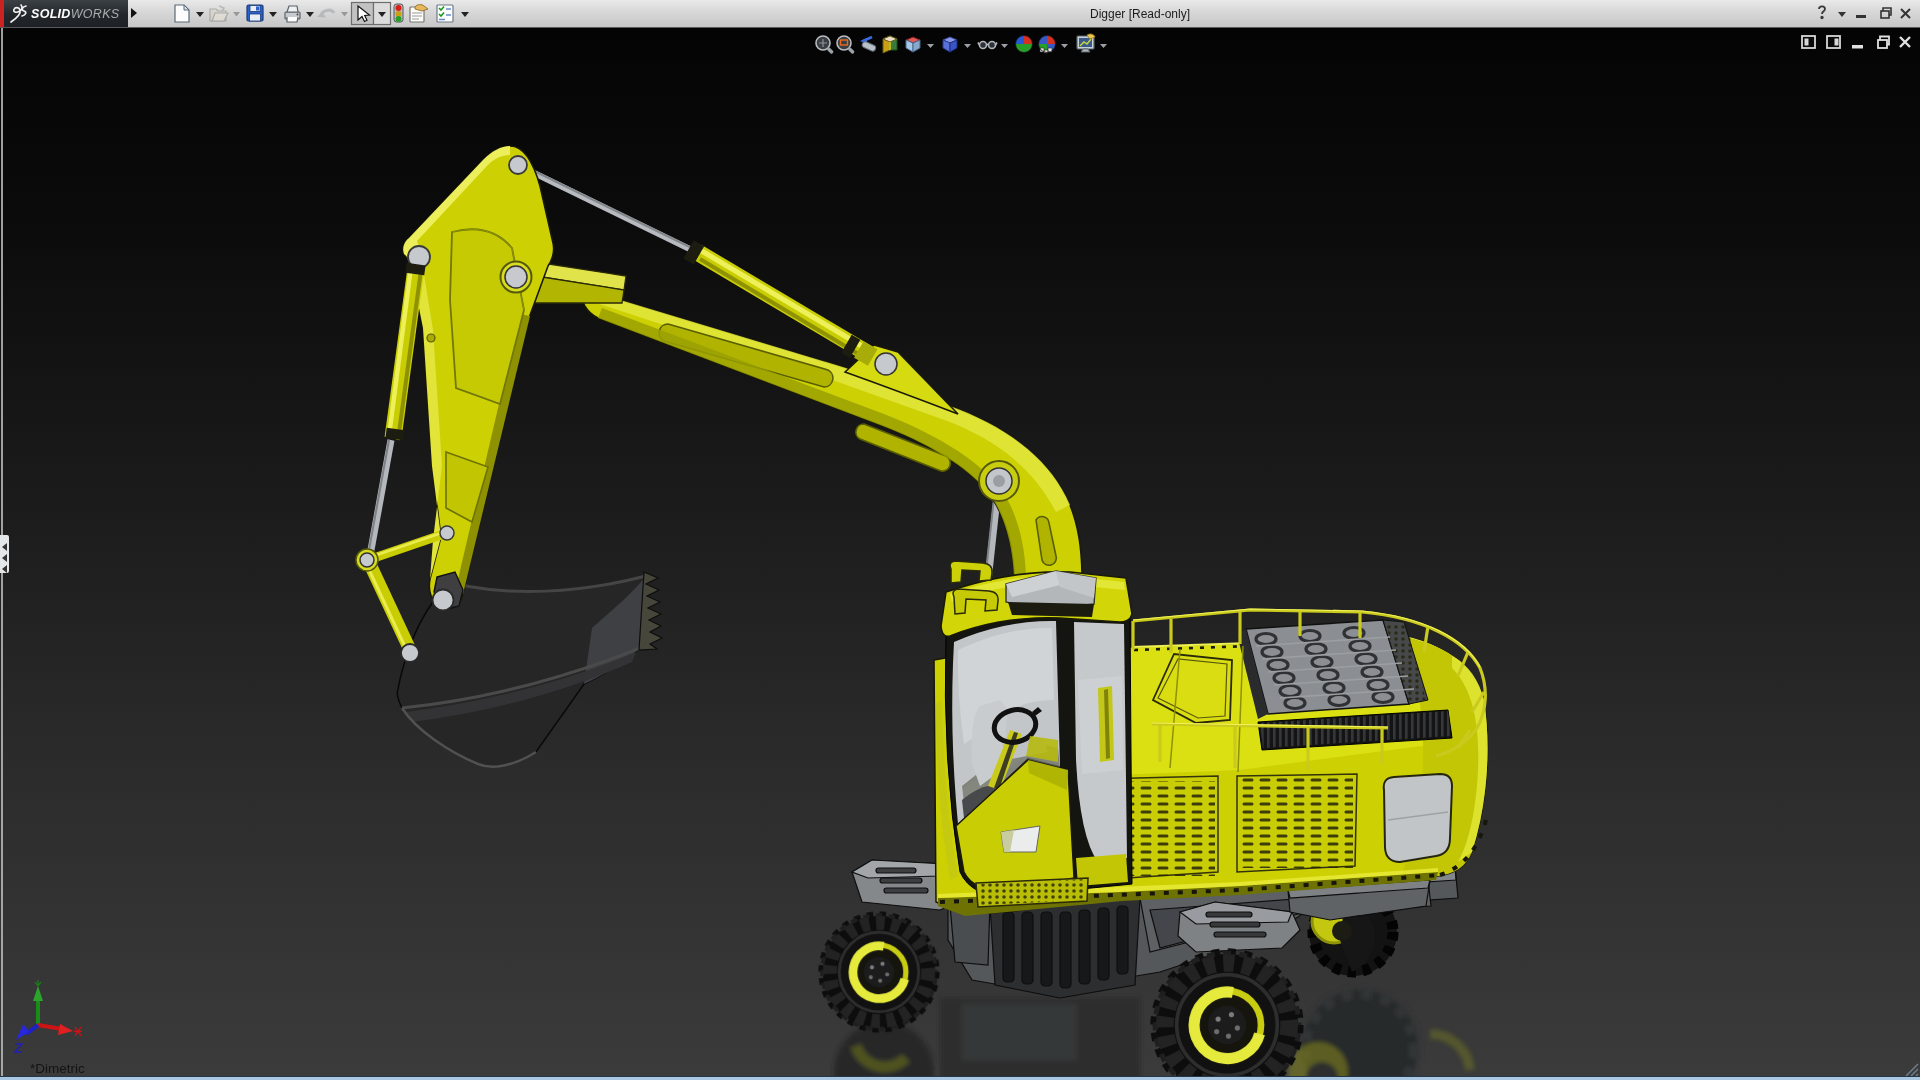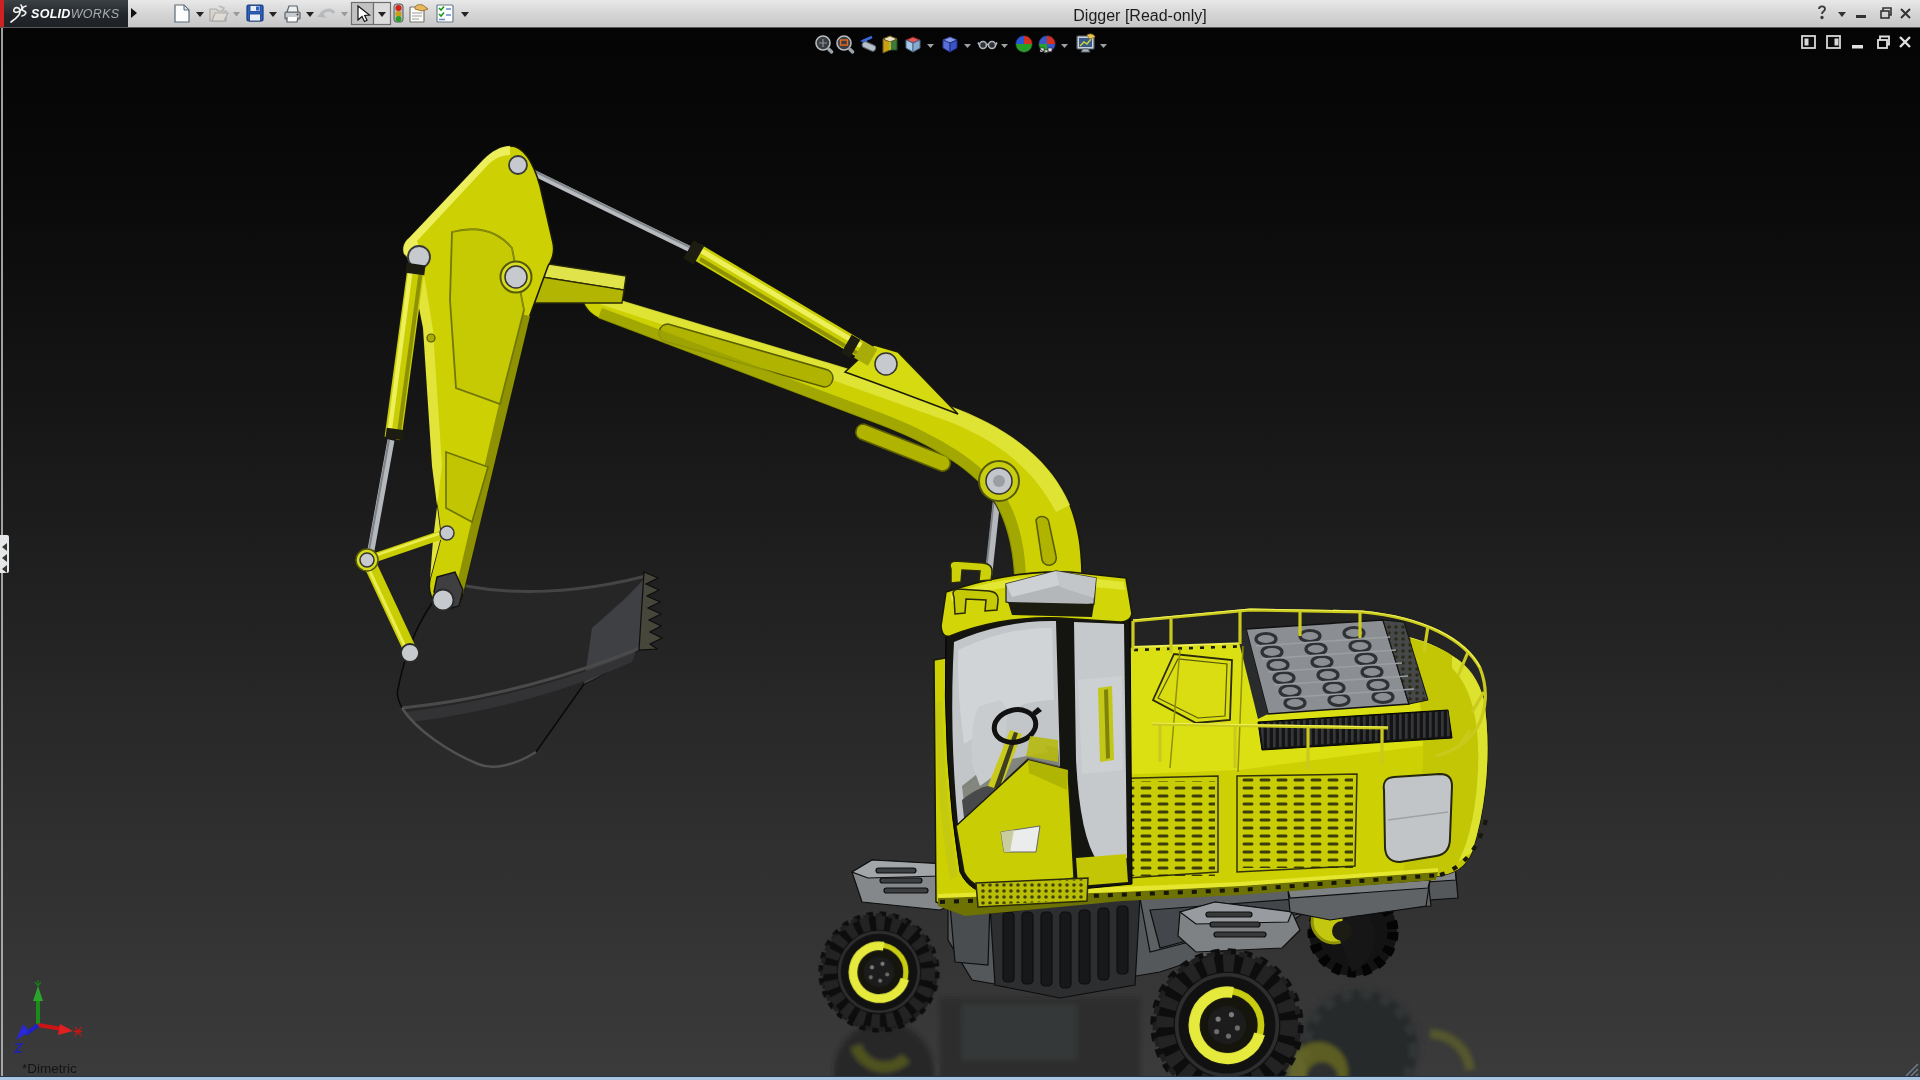--- a/index.html
+++ b/index.html
@@ -5,23 +5,23 @@
   html,body{margin:0;padding:0;width:1920px;height:1080px;overflow:hidden;background:#000;
     font-family:"Liberation Sans",sans-serif;}
   *{box-sizing:border-box;}
   #viewport{position:absolute;left:0;top:28px;width:1920px;height:1048px;
     background:linear-gradient(#040404,#0b0b0c 18%,#1b1b1c 45%,#2b2b2c 70%,#3b3b3c 100%);}
   #titlebar{position:absolute;left:0;top:0;width:1920px;height:28px;
     background:linear-gradient(#e9e9e9,#d7d7d7 45%,#c7c7c7);border-bottom:1px solid #5a5a5a;z-index:10;}
   #redstripe{position:absolute;left:0;top:0;width:4px;height:27px;background:#cc2222;z-index:11;}
   #swlogo{position:absolute;left:4px;top:0;width:124px;height:27px;background:linear-gradient(#3c4146,#23272b 55%,#1d2125);z-index:11;}
   #swarrow{position:absolute;left:131px;top:8px;width:0;height:0;border-left:6px solid #111;border-top:5px solid transparent;border-bottom:5px solid transparent;z-index:11;}
-  #apptitle{position:absolute;left:1040px;top:7px;width:200px;text-align:center;font-size:16px;color:#1c1c1c;z-index:11;}
+  #apptitle{position:absolute;left:1040px;top:7px;width:200px;text-align:center;font-size:12px;color:#1c1c1c;z-index:11;}
   #statusbar{position:absolute;left:0;top:1076px;width:1920px;height:4px;background:#aac7e2;border-top:1px solid #25354a;z-index:10;}
-  #dimetric{position:absolute;left:22px;top:1061px;font-size:13.5px;color:#141414;z-index:6;}
+  #dimetric{position:absolute;left:30px;top:1061px;font-size:13.5px;color:#141414;z-index:6;}
   #lefttab{position:absolute;left:0;top:535px;width:9px;height:38px;background:#e4e6e8;border-radius:0 2px 2px 0;z-index:6;}
   #lefttab:before{content:"";position:absolute;left:2px;top:8px;border-right:5px solid #333;border-top:4px solid transparent;border-bottom:4px solid transparent;}
   #lefttab:after{content:"";position:absolute;left:2px;top:19px;border-right:5px solid #333;border-top:4px solid transparent;border-bottom:4px solid transparent;}
   #leftline{position:absolute;left:1px;top:28px;width:2px;height:1048px;background:#b9babc;opacity:0.85;z-index:5;}
   #lefttab2{position:absolute;left:2px;top:565px;width:0;height:0;border-right:5px solid #333;border-top:4px solid transparent;border-bottom:4px solid transparent;z-index:7;}
   .mainsvg{position:absolute;left:0;top:0;z-index:5;}
 </style>
 </head>
 <body>
 <div id="viewport"></div>

